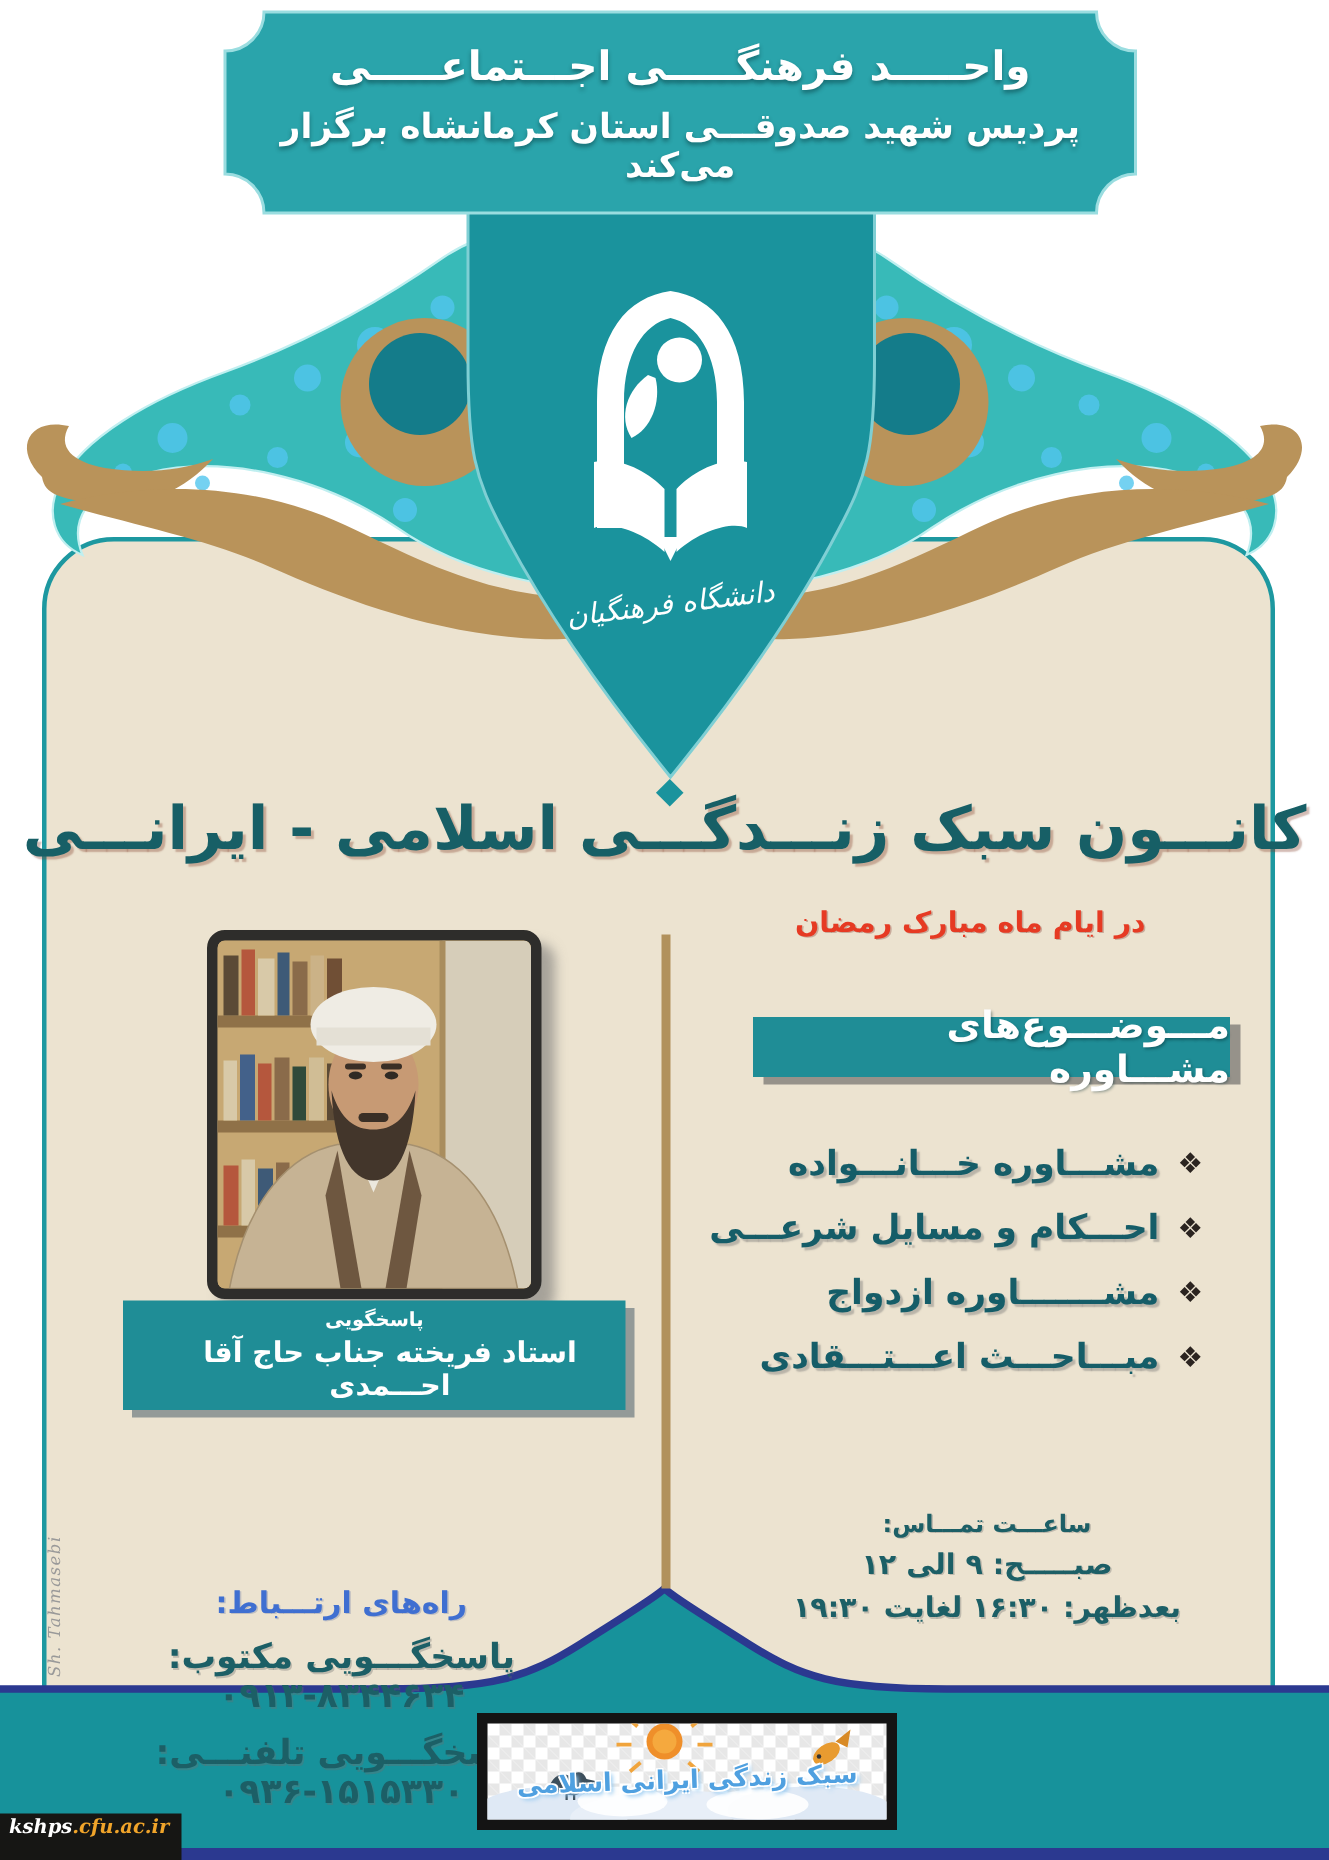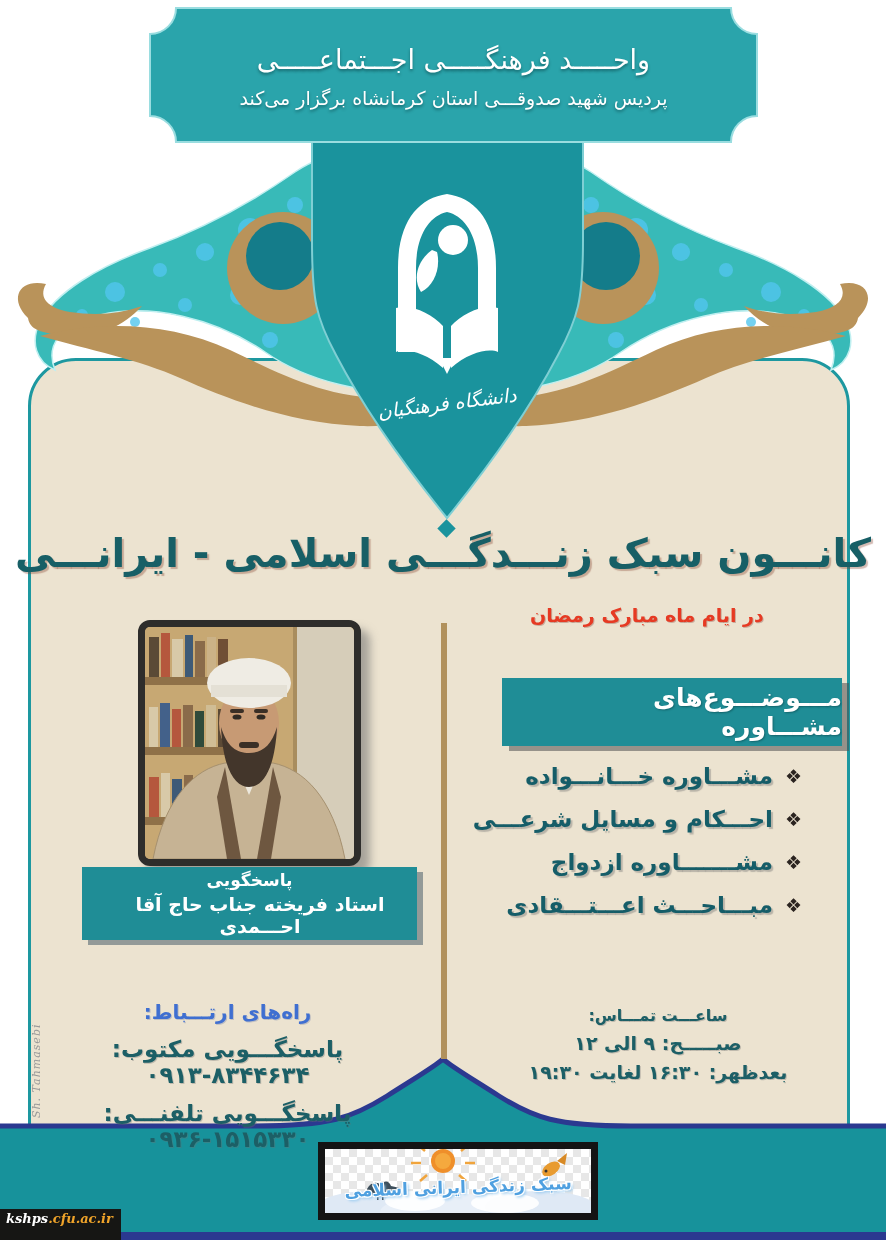--- a/index.html
+++ b/index.html
@@ -13,53 +13,53 @@
   
   .bottom-strip{position:absolute;left:0;top:1126px;width:886px;height:106px;background:#17929b;}
   .bottom-navy{position:absolute;left:0;top:1232px;width:886px;height:8px;background:#2b3990;}
   .dome-svg{position:absolute;left:0;top:1056px;}
 
   .decor-svg{position:absolute;left:0;top:0;}
 
   
   .org-header{position:absolute;left:150px;top:12px;width:607px;height:128px;
     display:flex;flex-direction:column;justify-content:center;gap:12px;text-align:center;
-    color:#fff;font-weight:normal;direction:rtl;}
+    color:#fff;font-weight:bold;direction:rtl;}
   .org-line1{font-size:27px;text-shadow:0 2px 3px rgba(0,40,45,.45);}
-  .org-line2{font-size:19px;text-shadow:0 2px 3px rgba(0,40,45,.45);}
+  .org-line2{font-size:23px;text-shadow:0 2px 3px rgba(0,40,45,.45);}
 
   .logo-name{position:absolute;left:352px;top:392px;width:190px;text-align:center;color:#fff;
     font-size:19px;font-style:italic;transform:rotate(-7deg);direction:rtl;}
 
   .main-title{position:absolute;left:0;top:530px;width:886px;text-align:center;direction:rtl;
     color:#175f66;font-size:40px;font-weight:bold;text-shadow:2px 2px 1px rgba(130,60,40,.35);}
 
   .ramadan{position:absolute;left:530px;top:604px;width:260px;text-align:left;direction:rtl;
     color:#e63a23;font-size:19px;font-weight:bold;text-shadow:1px 1px 0 rgba(120,40,30,.3);}
 
-  .topics-btn{position:absolute;left:502px;top:678px;width:318px;height:68px;background:#1f8d96;
+  .topics-btn{position:absolute;left:502px;top:678px;width:318px;height:40px;background:#1f8d96;
     box-shadow:7px 5px 0 rgba(80,80,80,.55);display:flex;align-items:center;justify-content:center;
-    color:#fff;font-size:25px;font-weight:bold;direction:rtl;text-shadow:1px 1px 2px rgba(0,40,45,.4);padding-left:22px;}
+    color:#fff;font-size:25px;font-weight:bold;direction:rtl;text-shadow:1px 1px 2px rgba(0,40,45,.4);}
 
   .topics-list{position:absolute;right:84px;top:763px;width:340px;display:flex;flex-direction:column;
     gap:17px;direction:rtl;}
   .topic-row{display:flex;align-items:center;gap:12px;font-size:23px;font-weight:bold;color:#155d68;
     text-shadow:2px 2px 1px rgba(110,110,110,.4);}
   .topic-bullet{font-size:19px;color:#2b2420;text-shadow:none;}
 
   .photo{position:absolute;left:138px;top:620px;width:209px;height:232px;border:7px solid #2e2d2b;
     border-radius:12px;overflow:hidden;background:#c7a873;box-shadow:9px 9px 8px rgba(110,110,110,.55);}
 
   .presenter-badge{position:absolute;left:82px;top:867px;width:335px;height:73px;background:#1f8d96;
     box-shadow:6px 5px 0 rgba(75,95,105,.55);color:#fff;text-align:center;display:flex;
     flex-direction:column;justify-content:center;gap:3px;direction:rtl;}
-  .presenter-role{font-size:17px;font-weight:bold;}
+  .presenter-role{font-size:13px;font-weight:bold;}
   .presenter-name{font-size:19px;font-weight:bold;padding-left:21px;}
 
-  .contact{position:absolute;left:55px;top:1000px;width:345px;text-align:center;direction:rtl;}
+  .contact{position:absolute;left:55px;top:1056px;width:345px;text-align:center;direction:rtl;}
   .contact-header{color:#3f6fd1;font-size:20px;font-weight:bold;margin-bottom:8px;
     text-shadow:1px 1px 0 rgba(90,110,160,.3);}
   .contact-row{color:#1c5f66;font-size:23px;font-weight:bold;margin-top:12px;
     text-shadow:1px 1px 0 rgba(110,110,110,.35);}
   .contact-number{display:inline-block;}
 
   .hours{position:absolute;left:508px;top:1006px;width:300px;text-align:center;direction:rtl;
     color:#1c5f66;font-weight:bold;text-shadow:1px 1px 0 rgba(110,110,110,.35);}
   .hours-header{font-size:16px;}
   .hours-row{font-size:19px;margin-top:7px;}

